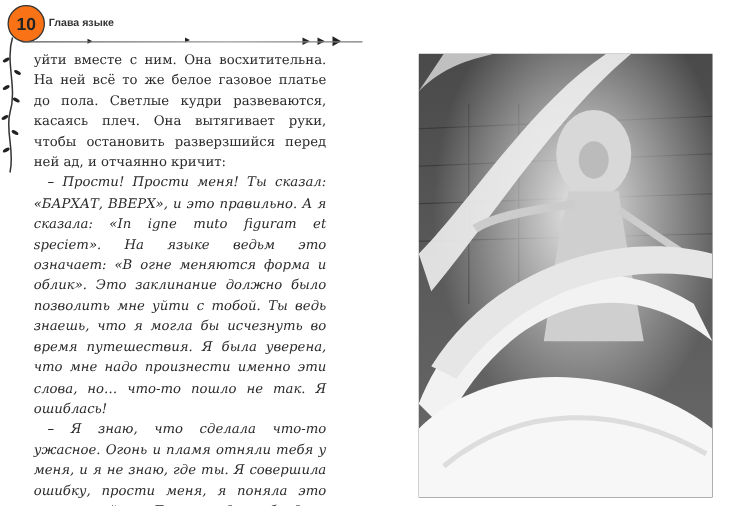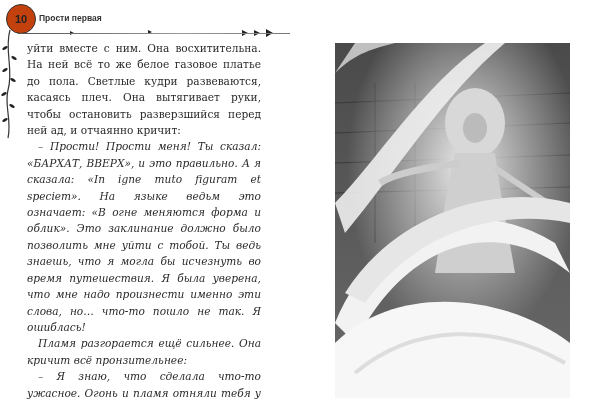--- a/index.html
+++ b/index.html
@@ -1,18 +1,18 @@
 <!DOCTYPE html>
 <html><head>
 <meta charset="utf-8">
 <style>
   html,body{margin:0;padding:0;background:#fff;}
   body{width:600px;height:405px;position:relative;overflow:hidden;font-family:"DejaVu Serif",serif;color:#222;}
   .header{position:absolute;left:0;top:0;width:600px;height:40px;}
-  .page-circle{position:absolute;left:6px;top:4px;width:28px;height:28px;border:1.5px solid #333;border-radius:50%;display:flex;align-items:center;justify-content:center;font-family:"Liberation Sans",sans-serif;font-weight:bold;font-size:11px;color:#222;background:#c2410c;}
+  .page-circle{position:absolute;left:6px;top:4px;width:28px;height:28px;border:1.5px solid #333;border-radius:50%;display:flex;align-items:center;justify-content:center;font-family:"Liberation Sans",sans-serif;font-weight:bold;font-size:14px;color:#222;background:#f97316;}
   .chapter{position:absolute;left:39px;top:13px;font-family:"Liberation Sans",sans-serif;font-size:8.5px;font-weight:bold;color:#333;}
   .rule{position:absolute;left:18px;top:33px;width:272px;height:1px;background:linear-gradient(to right,#555,#999 60%,#777);}
   .vine{position:absolute;left:0;top:0;}
   .text{position:absolute;left:27px;top:40px;width:234px;font-size:10.6px;line-height:16.4px;color:#2a2a2a;text-align:justify;}
   .text p{margin:0;text-indent:0;}
   .text p.ind{text-indent:11px;font-style:italic;}
   .illus{position:absolute;left:335px;top:43px;width:235px;height:355px;overflow:hidden;background:#5a5a5a;}
 </style>
 </head>
 <body>
@@ -29,28 +29,27 @@
       <ellipse cx="12" cy="106" rx="3" ry="1.4" transform="rotate(30 12 106)"></ellipse>
       <ellipse cx="5" cy="120" rx="3" ry="1.4" transform="rotate(-30 5 120)"></ellipse>
       <path d="M242 30 l6 3 l-6 3z"></path>
       <path d="M254 30 l6 3 l-6 3z"></path>
       <path d="M266 29 l7 4 l-7 4z"></path>
       <path d="M70 31 l4 2 l-4 2z"></path>
       <path d="M148 30 l4 2 l-4 2z"></path>
     </g>
   </svg>
   <div class="page-circle">10</div>
-  <div class="chapter">Прости первая</div>
+  <div class="chapter">Глава языке</div>
   <div class="rule"></div>
 </div>
 
 <div class="text">
   <p>уйти вместе с ним. Она восхитительна. На ней всё то же белое газовое платье до пола. Светлые кудри развеваются, касаясь плеч. Она вытягивает руки, чтобы остановить разверзшийся перед ней ад, и отчаянно кричит:</p>
   <p class="ind">– Прости! Прости меня! Ты сказал: «БАРХАТ, ВВЕРХ», и это правильно. А я сказала: «In igne muto figuram et speciem». На языке ведьм это означает: «В огне меняются форма и облик». Это заклинание должно было позволить мне уйти с тобой. Ты ведь знаешь, что я могла бы исчезнуть во время путешествия. Я была уверена, что мне надо произнести именно эти слова, но… что-то пошло не так. Я ошиблась!</p>
-  <p class="ind">Пламя разгорается ещё сильнее. Она кричит всё пронзительнее:</p>
   <p class="ind">– Я знаю, что сделала что-то ужасное. Огонь и пламя отняли тебя у меня, и я не знаю, где ты. Я совершила ошибку, прости меня, я поняла это только сейчас. Долгие годы я бродила по залам и подвалам замка Манкастер. Я искала что-нибудь, что подсказало бы нужные слова. Те, которые я должна была произнести. Или те, которые объяснили бы, что произошло.</p>
 </div>
 
 <div class="illus">
   <svg width="235" height="355" viewBox="0 0 235 355">
     <defs>
       <linearGradient id="bg" x1="0" y1="0" x2="0" y2="1">
         <stop offset="0" stop-color="#4a4a4a"></stop>
           <stop offset="1" stop-color="#6a6a6a"></stop>
       </linearGradient>

